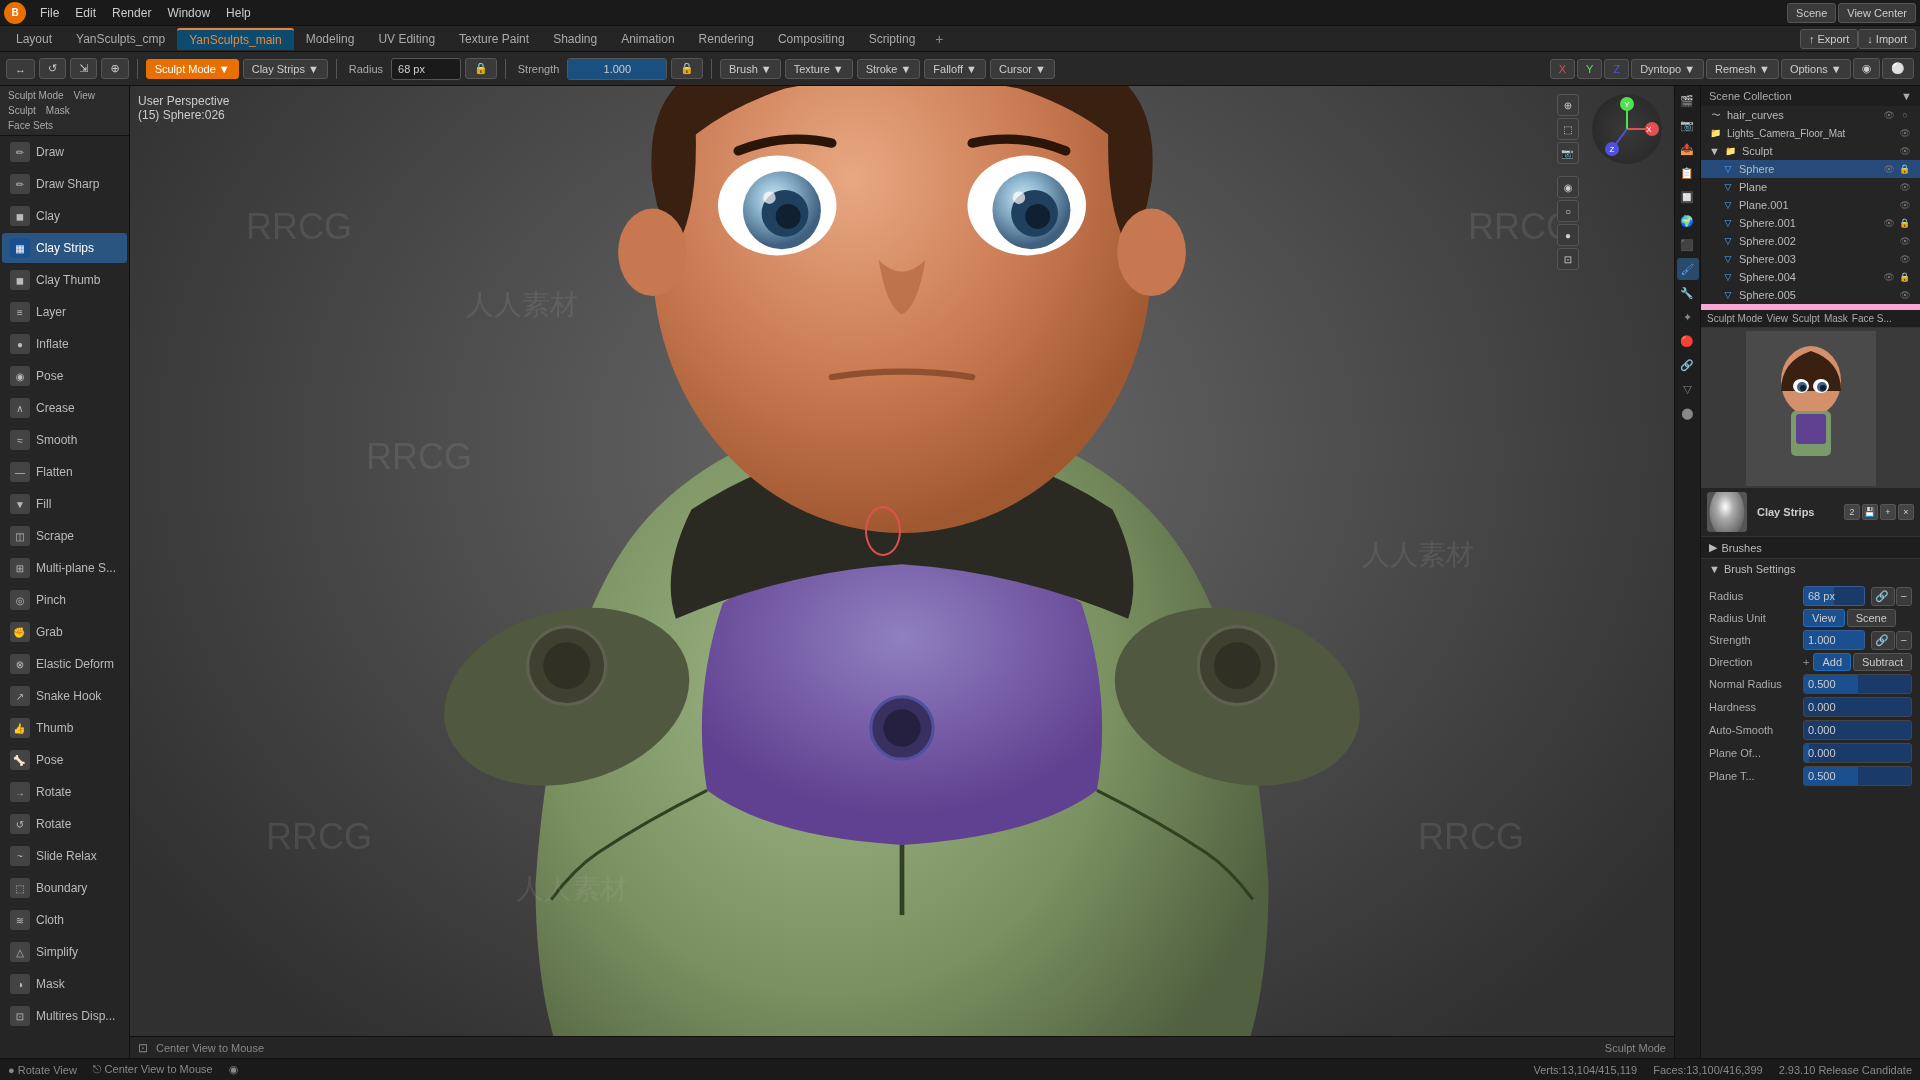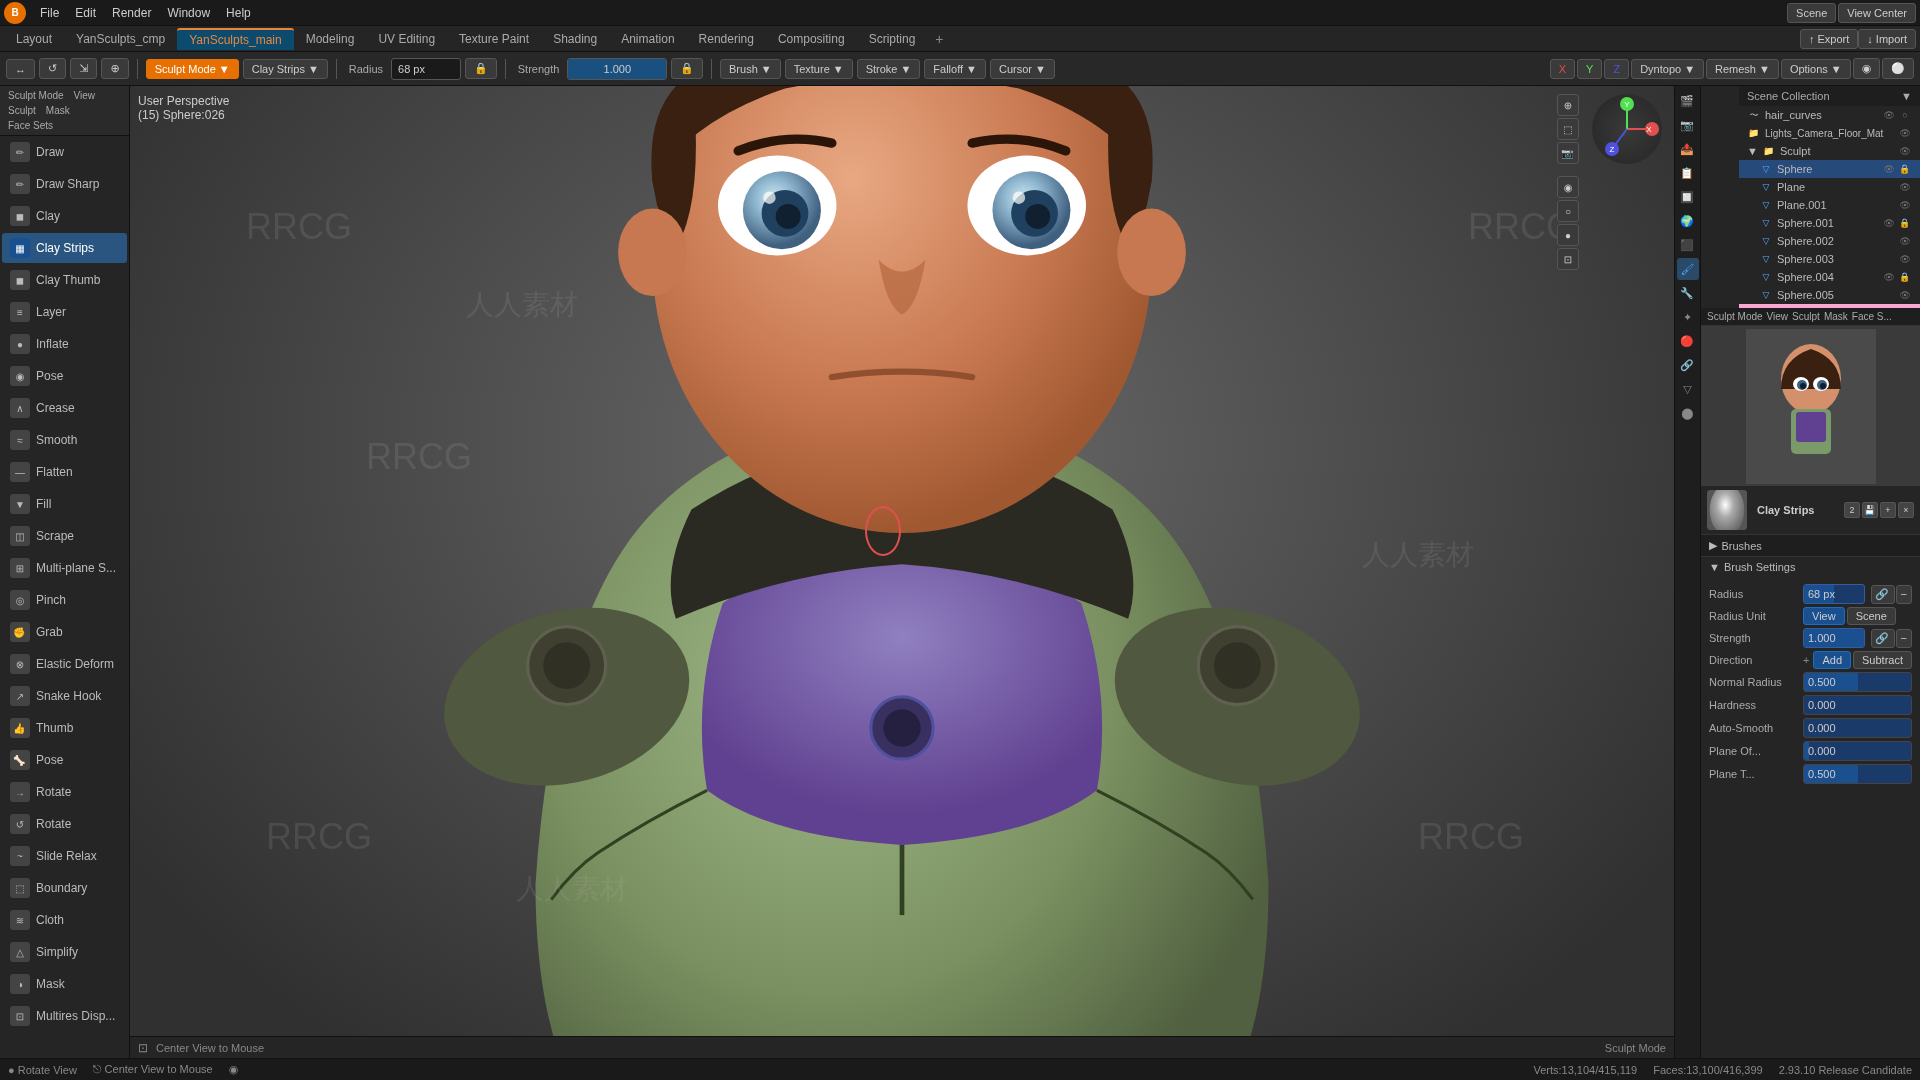--- a/index.html
+++ b/index.html
@@ -287,23 +287,22 @@
       display: flex;
       flex-direction: column;
       flex-shrink: 0;
       overflow-y: auto;
     }
     .right-panel::-webkit-scrollbar { width: 4px; }
     .right-panel::-webkit-scrollbar-thumb { background: #555; }
 
     
     .outliner {
-      border-bottom: 4px solid #f9a8d4;
+      border-bottom: 6px solid #f9a8d4;
       flex-shrink: 0;
-      margin-left: 38px;
     }
     .panel-header {
       background: #1e1e1e;
       padding: 4px 8px;
       font-size: 11px;
       color: #aaa;
       display: flex;
       align-items: center;
       justify-content: space-between;
       cursor: pointer;

